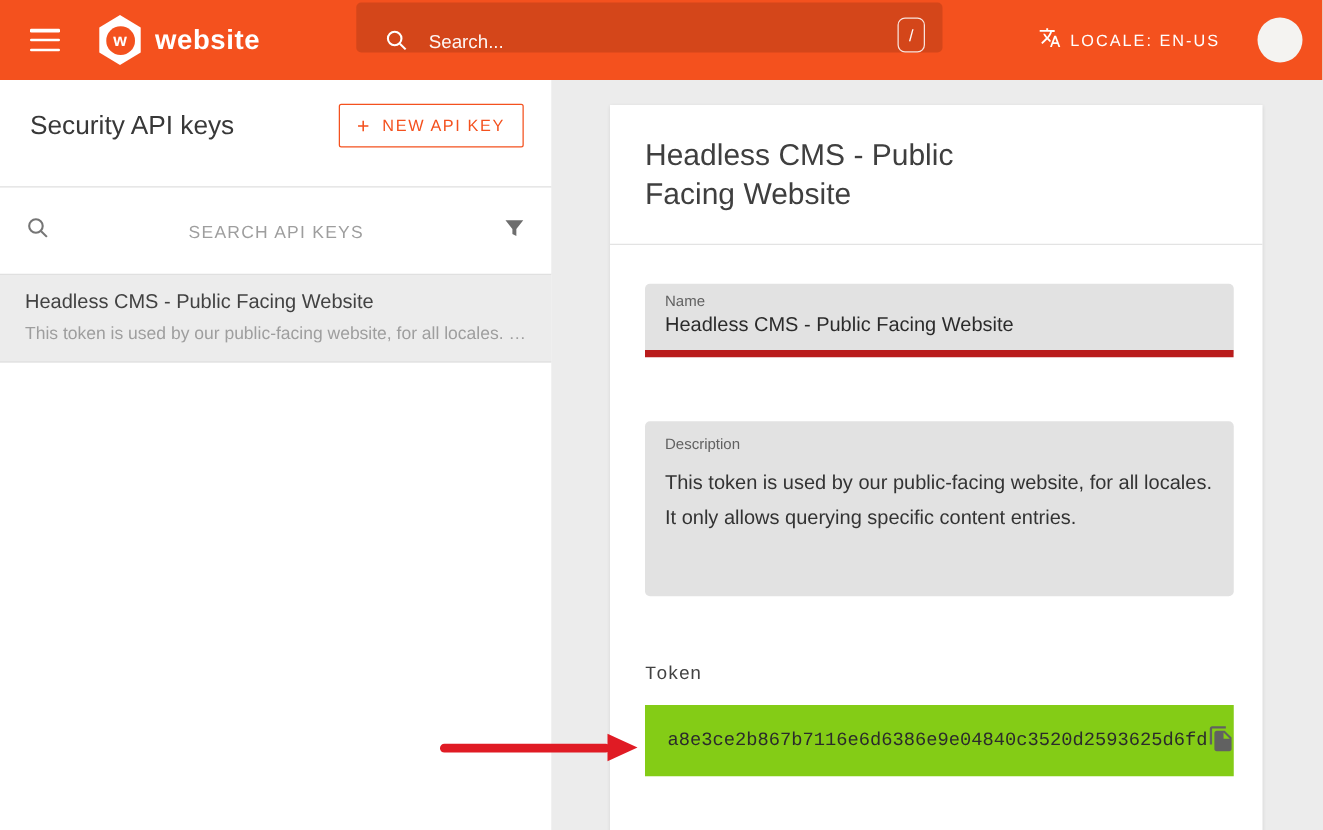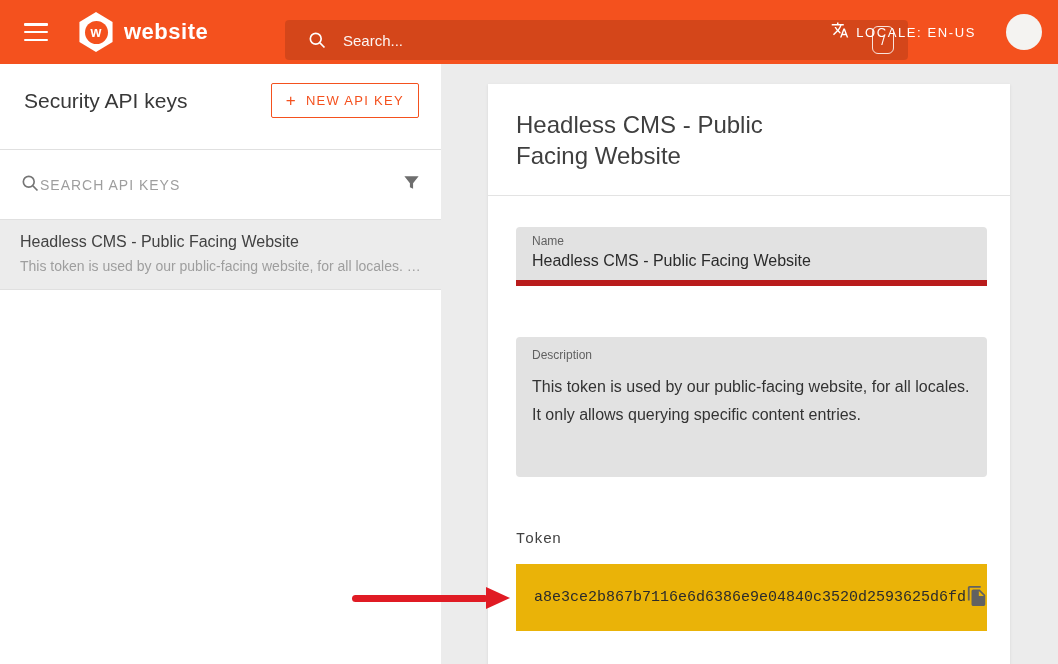--- a/index.html
+++ b/index.html
@@ -7,59 +7,59 @@
   .app { position:relative; width:1058px; height:664px; }
 
   
   .header { position:relative; height:64px; background:#f4511e; display:flex; align-items:center; z-index:5; }
   .hamburger { margin-left:24px; width:24px; height:18px; display:flex; flex-direction:column; justify-content:space-between; cursor:pointer; }
   .hamburger span { display:block; height:2.5px; background:#fff; border-radius:1px; }
   .logo { display:flex; align-items:center; margin-left:30px; cursor:pointer; }
   .logo-hex { width:36px; height:40px; background:#fff; clip-path:polygon(50% 0%, 96% 25%, 96% 75%, 50% 100%, 4% 75%, 4% 25%); display:flex; align-items:center; justify-content:center; }
   .logo-circle { width:23px; height:23px; border-radius:50%; background:#f4511e; color:#fff; font-size:14px; font-weight:bold; display:flex; align-items:center; justify-content:center; }
   .logo-text { color:#fff; font-size:22px; font-weight:bold; letter-spacing:0.5px; margin-left:10px; }
-  .searchbar { position:absolute; left:285px; top:20px; width:623px; height:40px; background:rgba(0,0,0,0.13); border-radius:4px; display:flex; align-items:center; }
+  .searchbar { position:absolute; left:285px; top:2px; width:469px; height:40px; background:rgba(0,0,0,0.13); border-radius:4px; display:flex; align-items:flex-end; }
   .searchbar .mag { margin-left:22px; display:flex; }
   .searchbar input { flex:1; margin-left:16px; background:transparent; border:none; outline:none; color:#fff; font-size:15px; font-family:"Liberation Sans", sans-serif; }
   .searchbar input::placeholder { color:rgba(255,255,255,0.95); }
   .slash-badge { margin-right:14px; width:22px; height:28px; border:1px solid rgba(255,255,255,0.85); border-radius:6px; color:#fff; font-size:13px; display:flex; align-items:center; justify-content:center; }
   .header-right { position:absolute; right:16px; top:0; height:64px; display:flex; align-items:center; gap:30px; }
   .locale { display:flex; align-items:center; gap:7px; color:#fff; cursor:pointer; }
   .locale-label { font-size:13px; letter-spacing:1.6px; }
   .avatar { width:36px; height:36px; border-radius:50%; background:#f4f3f1; cursor:pointer; }
 
   
   .main { position:relative; display:flex; height:600px; background:#ececec; }
 
   
   .left-panel { width:441px; background:#fff; height:600px; }
   .panel-header { height:86px; display:flex; align-items:center; padding:0 22px 12px 24px; border-bottom:1px solid #e0e0e0; }
   .panel-title { font-size:21px; color:#383838; }
   .btn-new { margin-left:auto; display:flex; align-items:center; gap:9px; border:1px solid #f4511e; border-radius:2px; background:#fff; color:#f4511e; font-size:13px; letter-spacing:1.3px; padding:8px 14px; cursor:pointer; font-family:"Liberation Sans", sans-serif; }
   .btn-new .plus { font-size:17px; line-height:1; font-weight:400; }
   .search-row { height:70px; display:flex; align-items:center; padding:0 20px; border-bottom:1px solid #e0e0e0; }
-  .search-row input { flex:1; margin-left:0; border:none; outline:none; font-size:14px; letter-spacing:1px; color:#424242; font-family:"Liberation Sans", sans-serif; }
+  .search-row input { flex:1; margin-left:0; border:none; outline:none; font-size:14px; letter-spacing:1px; color:#424242; font-family:"Liberation Sans", sans-serif;text-align:center; }
   .search-row input::placeholder { color:#9e9e9e; }
   .list-item { padding:13px 20px 15px; background:#ececec; border-bottom:1px solid #e0e0e0; cursor:pointer; }
   .list-item-title { font-size:16px; color:#424242; margin-bottom:7px; }
   .list-item-desc { font-size:14px; color:#9e9e9e; white-space:nowrap; overflow:hidden; text-overflow:ellipsis; }
 
   
   .card { margin-left:47px; margin-top:20px; width:522px; background:#fff; box-shadow:0 1px 3px rgba(0,0,0,0.09); height:620px; }
   .card-title-section { padding:25px 28px 24px; border-bottom:1px solid #e3e3e3; }
   .card-title { font-size:24px; color:#3f3f3f; line-height:31px; max-width:310px; }
   .card-form { padding:31px 23px 0 28px; }
   .text-field { background:#e2e2e2; border-radius:4px 4px 0 0; border-bottom:6px solid #b91c1c; padding:7px 16px 10px; }
   .field-label { font-size:12px; color:#616161; margin-bottom:4px; }
   .field-value { font-size:16px; color:#2b2b2b; }
   .textarea-field { margin-top:51px; background:#e2e2e2; border-radius:4px; padding:11px 16px; height:140px; }
   .textarea-field .field-value { margin-top:11px; line-height:28px; color:#333; }
   .token-section { margin-top:54px;font-family:Liberation Mono, monospace; }
   .token-label { font-size:15px; color:#424242; }
-  .token-box { margin-top:16px; background:#eab308; height:67px; display:flex; align-items:center; padding:0 10px 0 18px; }
+  .token-box { margin-top:16px; background:#84cc16; height:57px; display:flex; align-items:center; padding:0 10px 0 18px; }
   .token-value { flex:1; font-size:15px; color:#2b2b2b; }
   .copy-btn { width:40px; height:40px; border:none; background:transparent; display:flex; align-items:center; justify-content:center; cursor:pointer; }
 
   
   .arrow { position:absolute; left:352px; top:587px; display:flex; align-items:center; z-index:9; }
   .arrow-line { width:136px; height:7px; background:#e01b24; border-radius:4px; }
   .arrow-head { width:0; height:0; border-left:24px solid #e01b24; border-top:11px solid transparent; border-bottom:11px solid transparent; margin-left:-2px; }
 </style>
 </head>
 <body>

